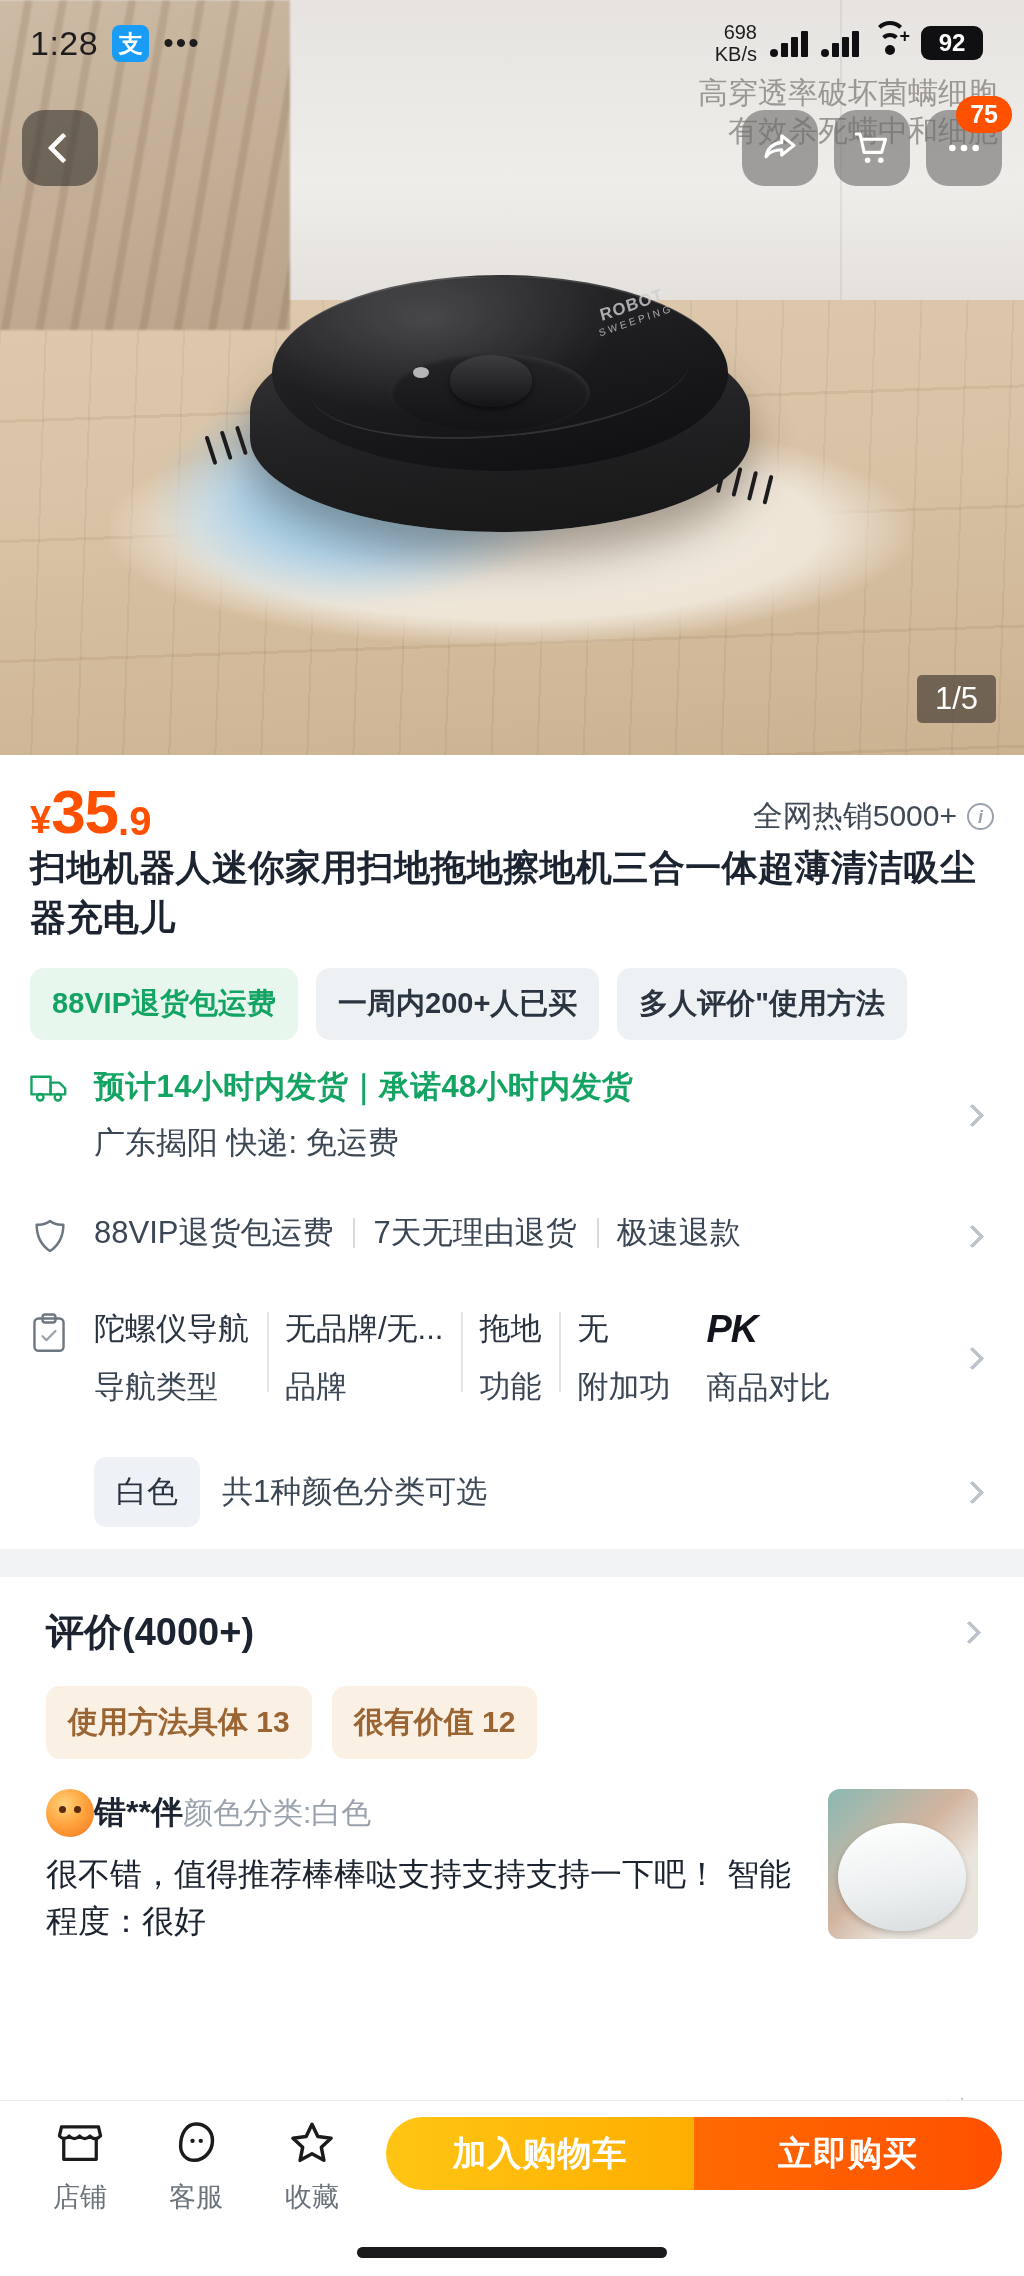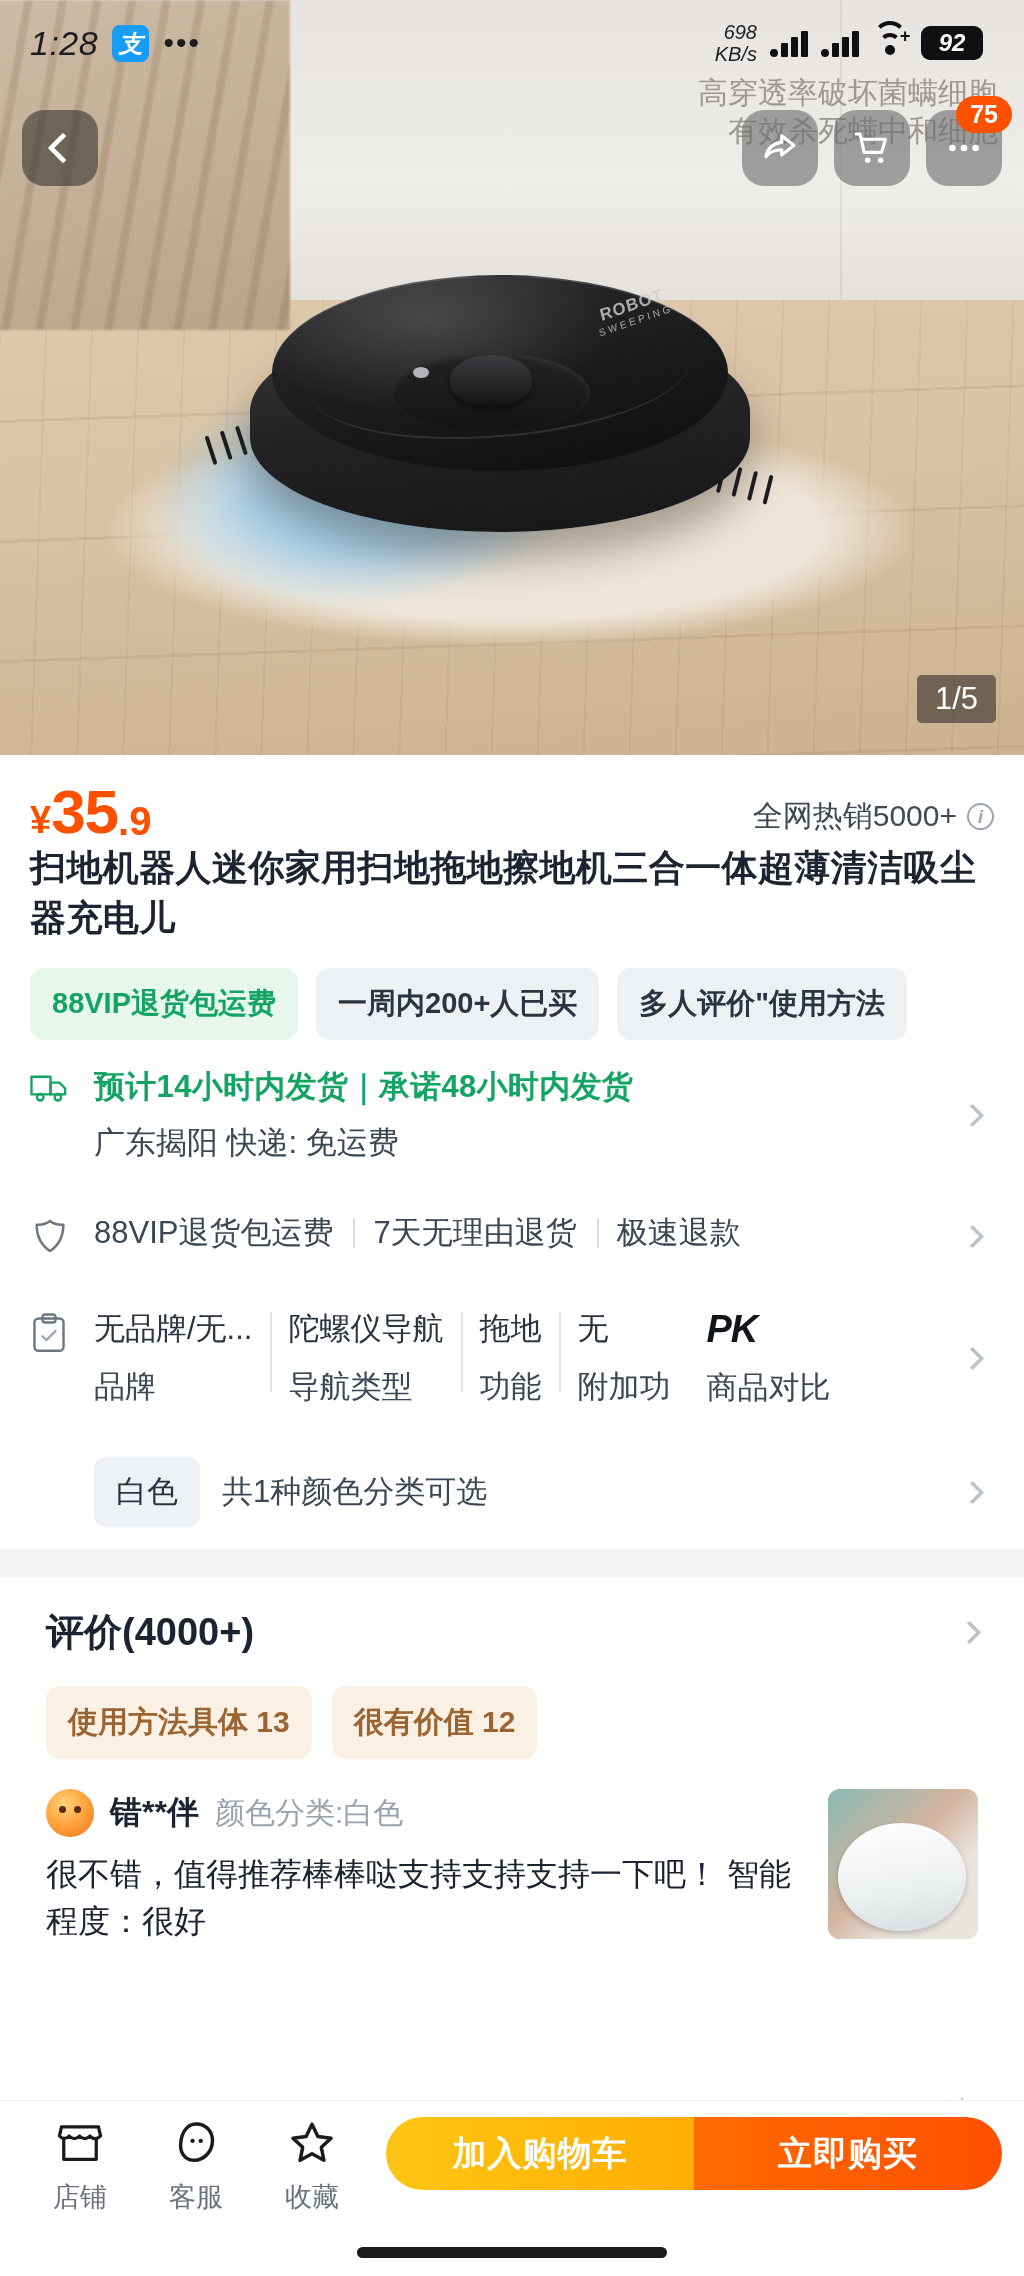--- a/index.html
+++ b/index.html
@@ -111,21 +111,21 @@
     position:absolute; left:150px; top:405px; width:440px; height:200px;
     background:radial-gradient(ellipse at 50% 40%, rgba(150,215,255,.92) 0%, rgba(120,195,250,.55) 40%, rgba(160,215,255,0) 72%);
     filter:blur(7px);
     transform:skewX(-16deg);
   }
 
   
   .statusbar{
     position:absolute; left:0; top:0; width:1013px; height:86px;
     display:flex; align-items:center; justify-content:space-between;
-    padding:0 30px; color:#1d1d1f; z-index:8;font-style:italic;
+    padding:0 30px; color:#1d1d1f; z-index:8;
   }
   .sb-left{ display:flex; align-items:center; gap:14px; }
   .sb-time{ font-size:34px; font-weight:500; letter-spacing:.5px;}
   .sb-alipay{
     width:37px;height:37px;border-radius:8px;background:#189cf5;
     color:#fff;font-size:24px;line-height:37px;text-align:center;font-weight:700;
   }
   .sb-dots{ font-size:30px; letter-spacing:2px; line-height:20px; color:#1d1d1f;}
   .sb-right{ display:flex; align-items:center; gap:13px;}
   .sb-speed{ font-size:20px; line-height:22px; text-align:right; font-weight:500;}
@@ -255,21 +255,21 @@
   .reviews{ background:#fff; padding:30px 46px 0; }
   .rev-head{ display:flex; align-items:center; justify-content:space-between; }
   .rev-title{ font-size:38px; font-weight:700; color:#1b2430; }
   .rev-chips{ display:flex; gap:20px; margin-top:28px; }
   .rev-chip{
     background:#fbf0e4; color:#9a6532; font-size:30px; font-weight:700;
     border-radius:14px; padding:16px 22px; white-space:nowrap;
   }
   .rev-item{ display:flex; gap:20px; margin-top:30px; }
   .rev-left{ flex:1; min-width:0; }
-  .rev-user{ display:flex; align-items:center; gap:16px; }
+  .rev-user{ display:flex; align-items:center; }
   .avatar{
     width:48px;height:48px;border-radius:50%;
     background:radial-gradient(circle at 38% 32%, #ffd27a 0%, #ffa33d 48%, #f2731f 100%);
     position:relative; flex:0 0 48px;
   }
   .avatar:before{
     content:""; position:absolute; left:13px; top:17px; width:7px; height:7px;
     border-radius:50%; background:#5a2b10; box-shadow:15px 0 0 #5a2b10;
   }
   .rev-name{ font-size:32px; font-weight:700; color:#1b2430;}
@@ -491,26 +491,26 @@
     <div class="row-ic">
       <svg width="38" height="42" viewBox="0 0 22 26">
         <rect x="2" y="4" width="18" height="20" rx="2.5" fill="none" stroke="#6d7782" stroke-width="1.5"></rect>
         <rect x="7" y="1.5" width="8" height="5" rx="1.6" fill="none" stroke="#6d7782" stroke-width="1.5"></rect>
         <path d="M7 15l2.4 2.4L15 11.8" fill="none" stroke="#9aa3ad" stroke-width="1.4" stroke-linecap="round" stroke-linejoin="round"></path>
       </svg>
     </div>
     <div class="row-main">
       <div class="params">
         <div class="param">
+          <div class="v">陀螺仪导航</div>
+          <div class="k">导航类型</div>
+        </div>
+        <div class="param">
           <div class="v">无品牌/无...</div>
           <div class="k">品牌</div>
-        </div>
-        <div class="param">
-          <div class="v">陀螺仪导航</div>
-          <div class="k">导航类型</div>
         </div>
         <div class="param">
           <div class="v">拖地</div>
           <div class="k">功能</div>
         </div>
         <div class="param">
           <div class="v">无</div>
           <div class="k">附加功</div>
         </div>
         <div class="param pk">

